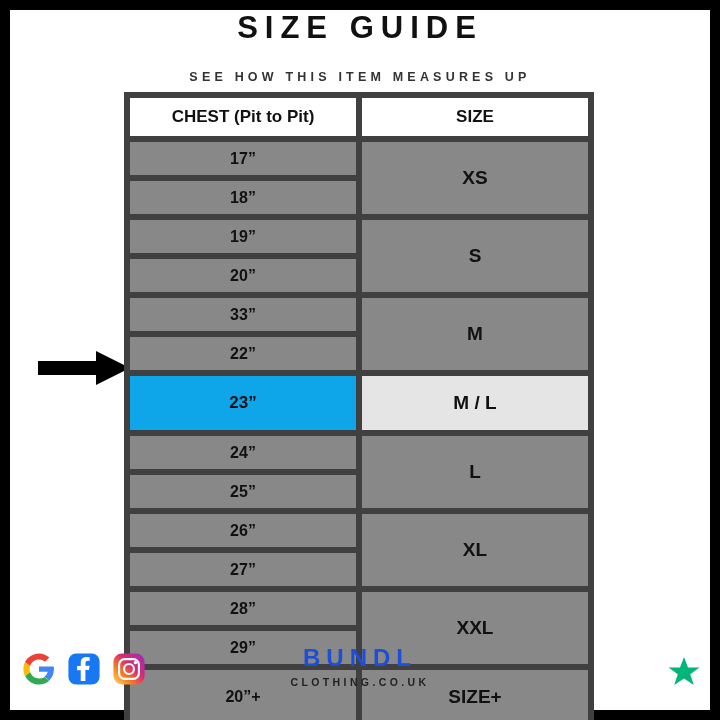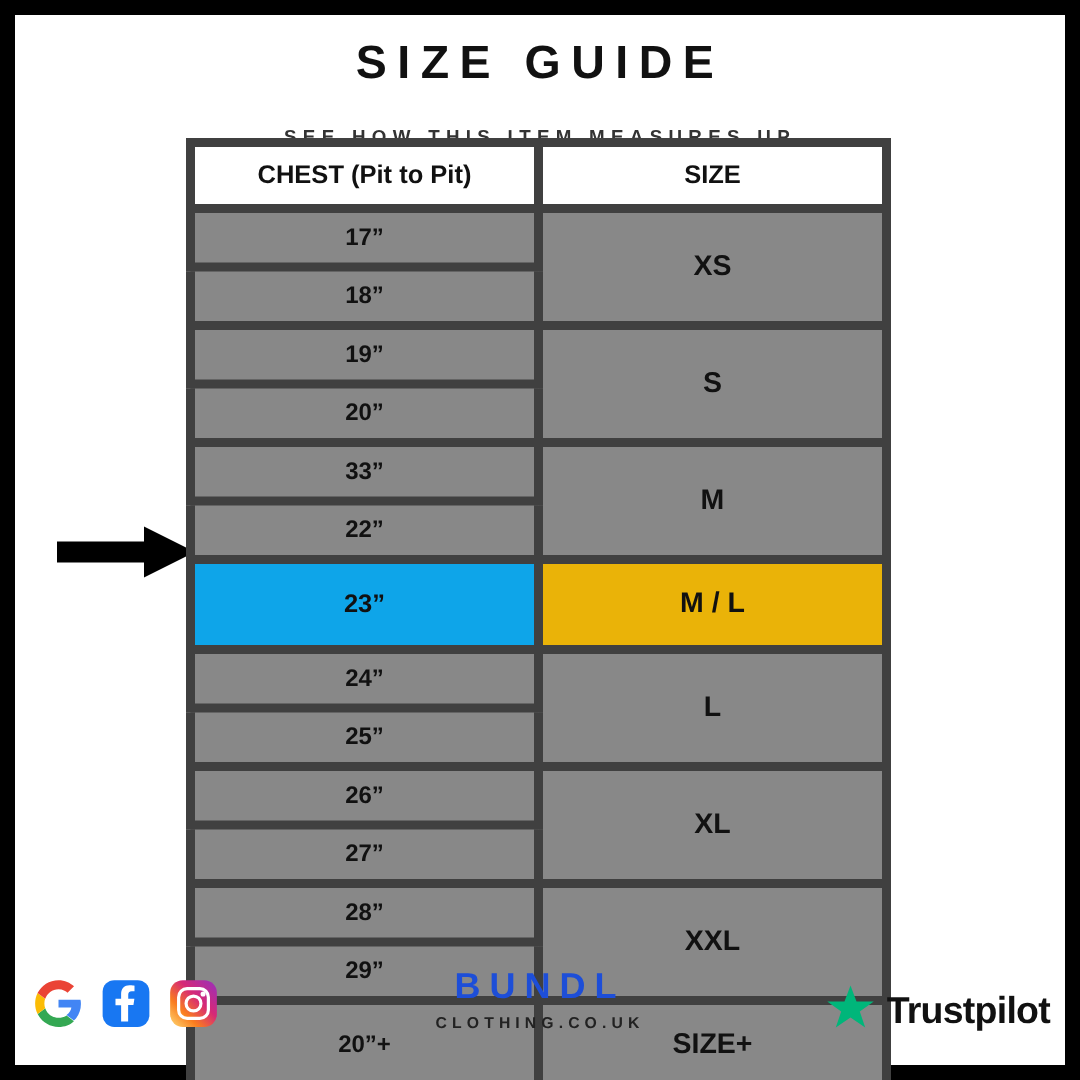--- a/index.html
+++ b/index.html
@@ -21,21 +21,20 @@
     height: 700px;
     background: #ffffff;
     box-sizing: border-box;
   }
   .title {
     text-align: center;
     font-size: 31px;
     font-weight: bold;
     letter-spacing: 7px;
     color: #111111;
-    margin-top: 14px;
     font-family: "Liberation Sans", sans-serif;
   }
   .subtitle {
     text-align: center;
     font-size: 12.5px;
     font-weight: bold;
     letter-spacing: 4.2px;
     color: #333333;
     margin-top: 24px;
   }
@@ -76,21 +75,21 @@
     font-size: 17px;
   }
   td.size-cell {
     background: #888888;
     font-size: 19px;
     font-weight: bold;
     padding: 16px;
     width: 273px;
   }
   td.size-cell.hl {
-    background: #eab308;
+    background: #e5e5e5;
     margin-top: 33px;
   }
   .arrow {
     position: absolute;
     left: 28px;
     top: 340px;
     width: 92px;
     height: 36px;
   }
   .footer {
@@ -259,17 +258,16 @@
       <div class="brand-name">BUNDL</div>
       <div class="brand-sub">CLOTHING.CO.UK</div>
     </div>
 
     <div class="trustpilot">
       <span>
         <svg width="32" height="32" viewBox="0 0 32 32">
           <polygon points="16,1 20,11.6 31.5,11.6 22.2,18.3 25.8,29 16,22.4 6.2,29 9.8,18.3 0.5,11.6 12,11.6" fill="#00b67a"></polygon>
         </svg>
       </span>
-      <span class="tp-text">Trustpilot</span>
     </div>
 
   </div>
 </div>
 
 </body></html>

